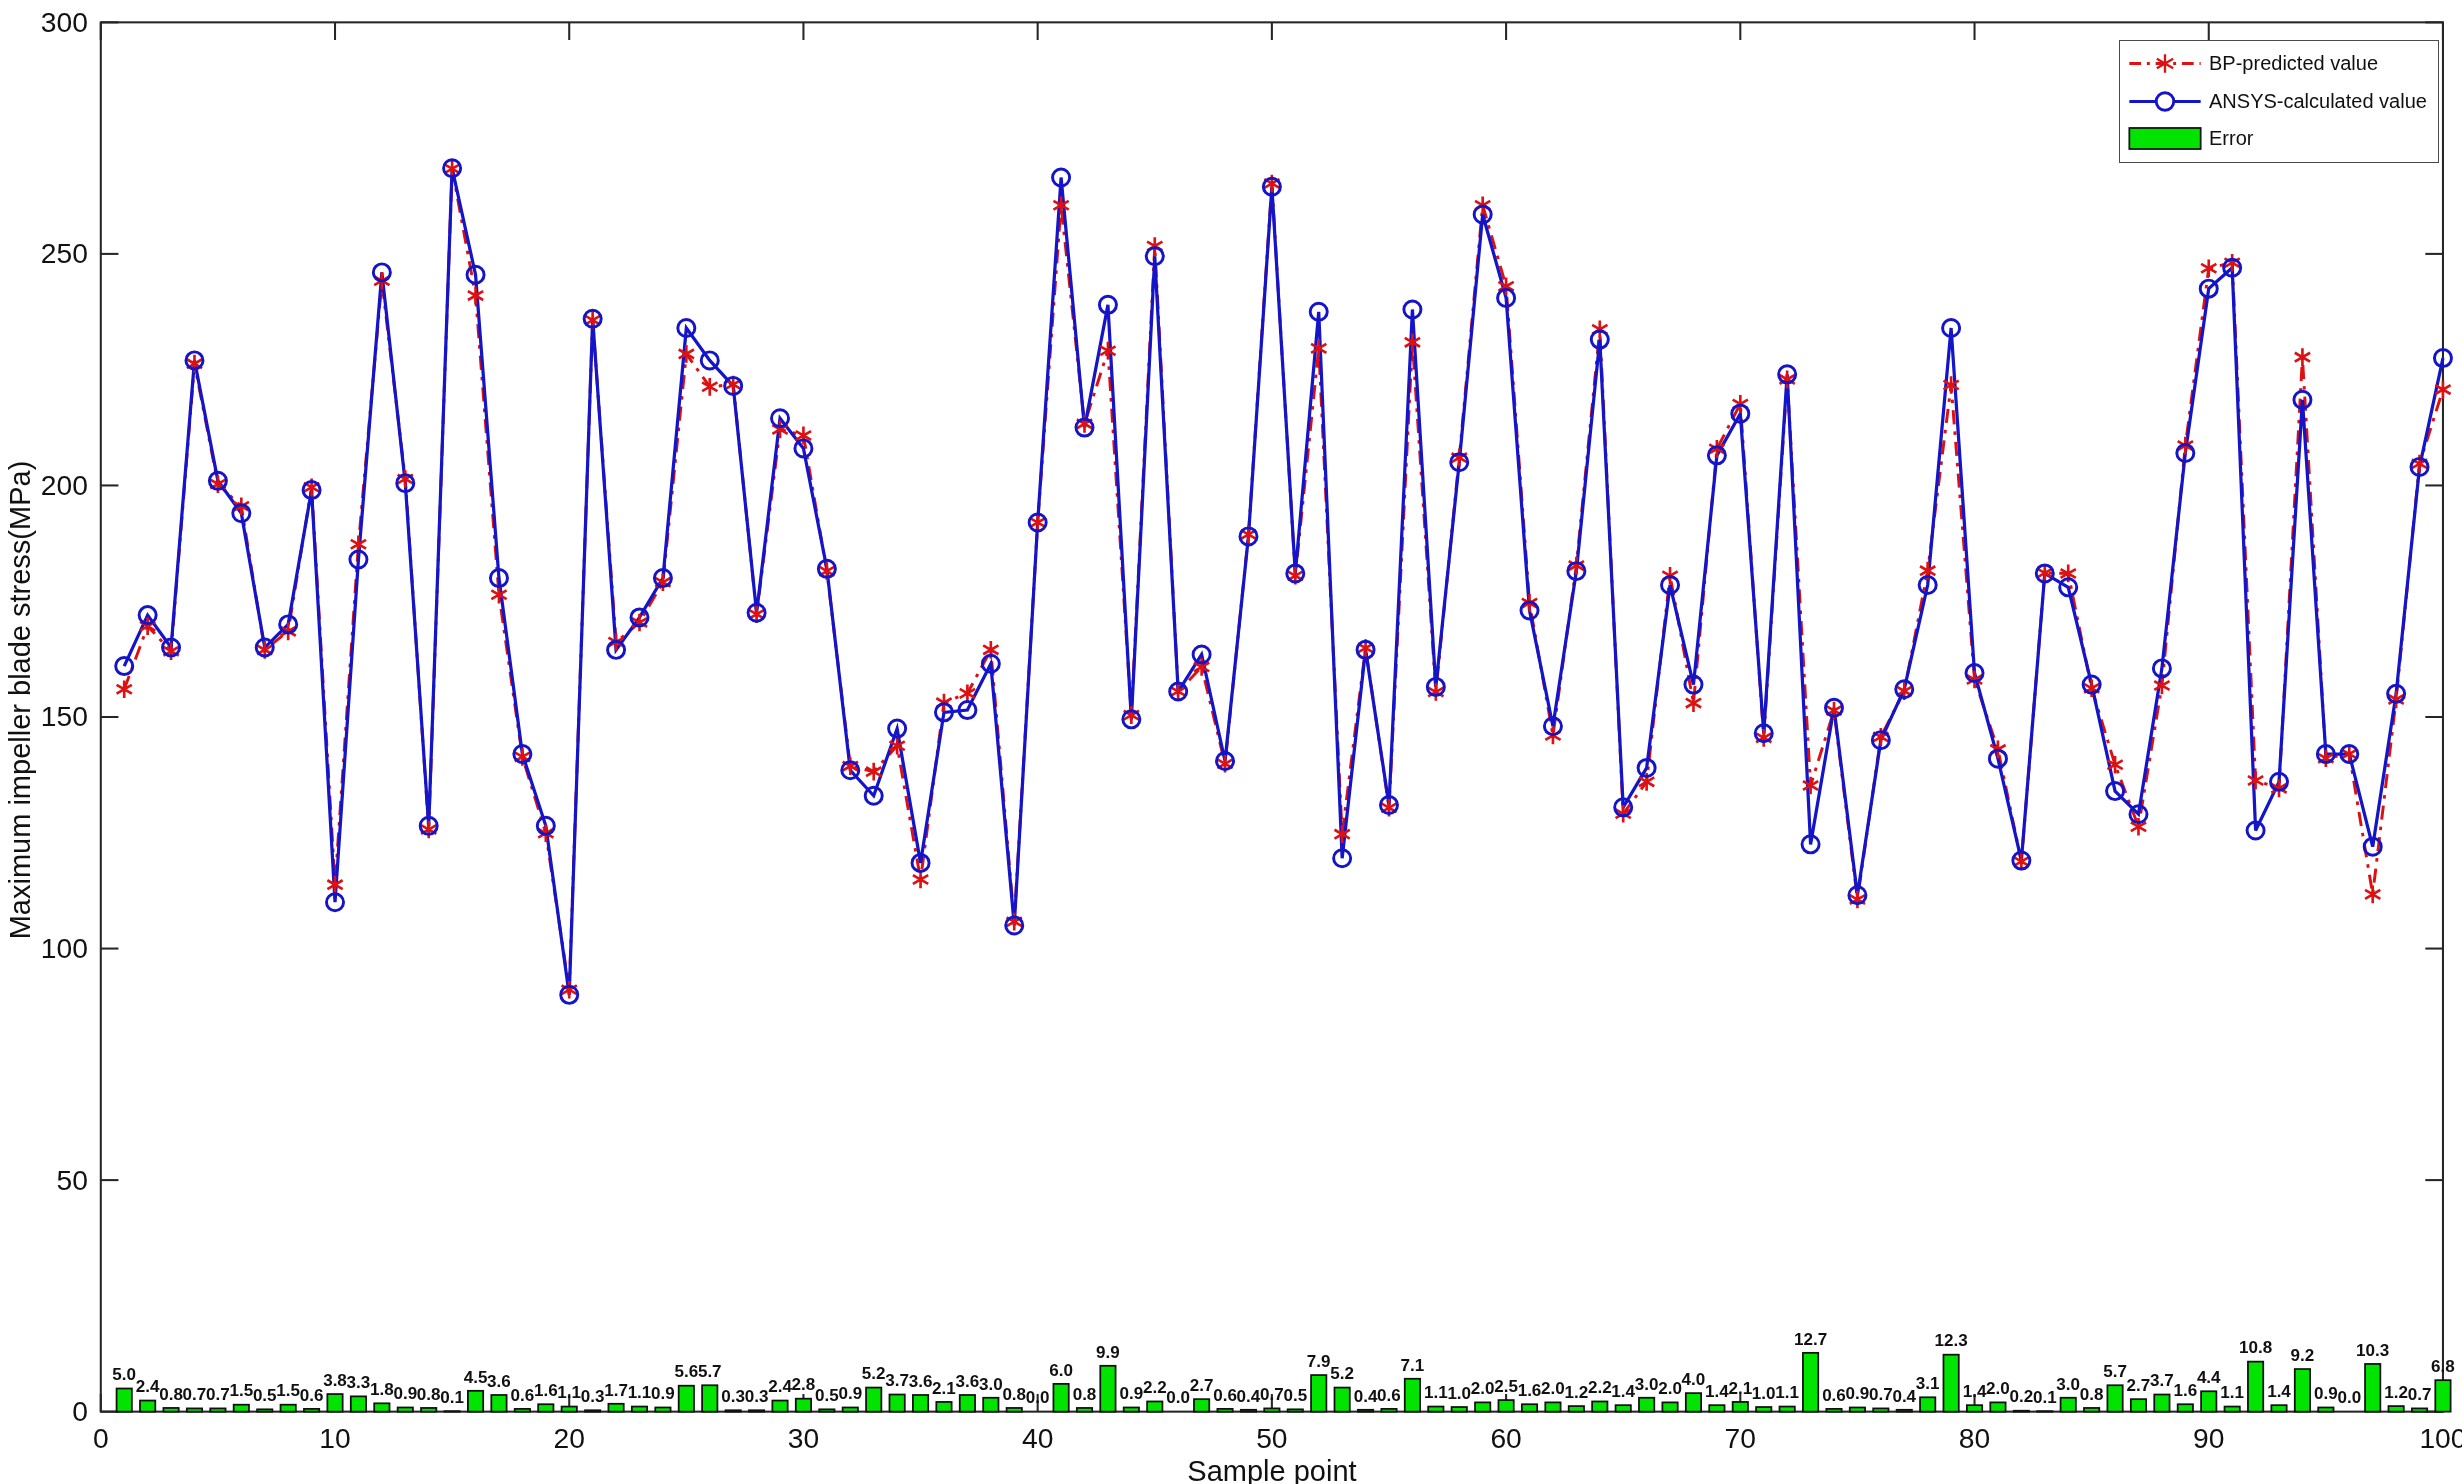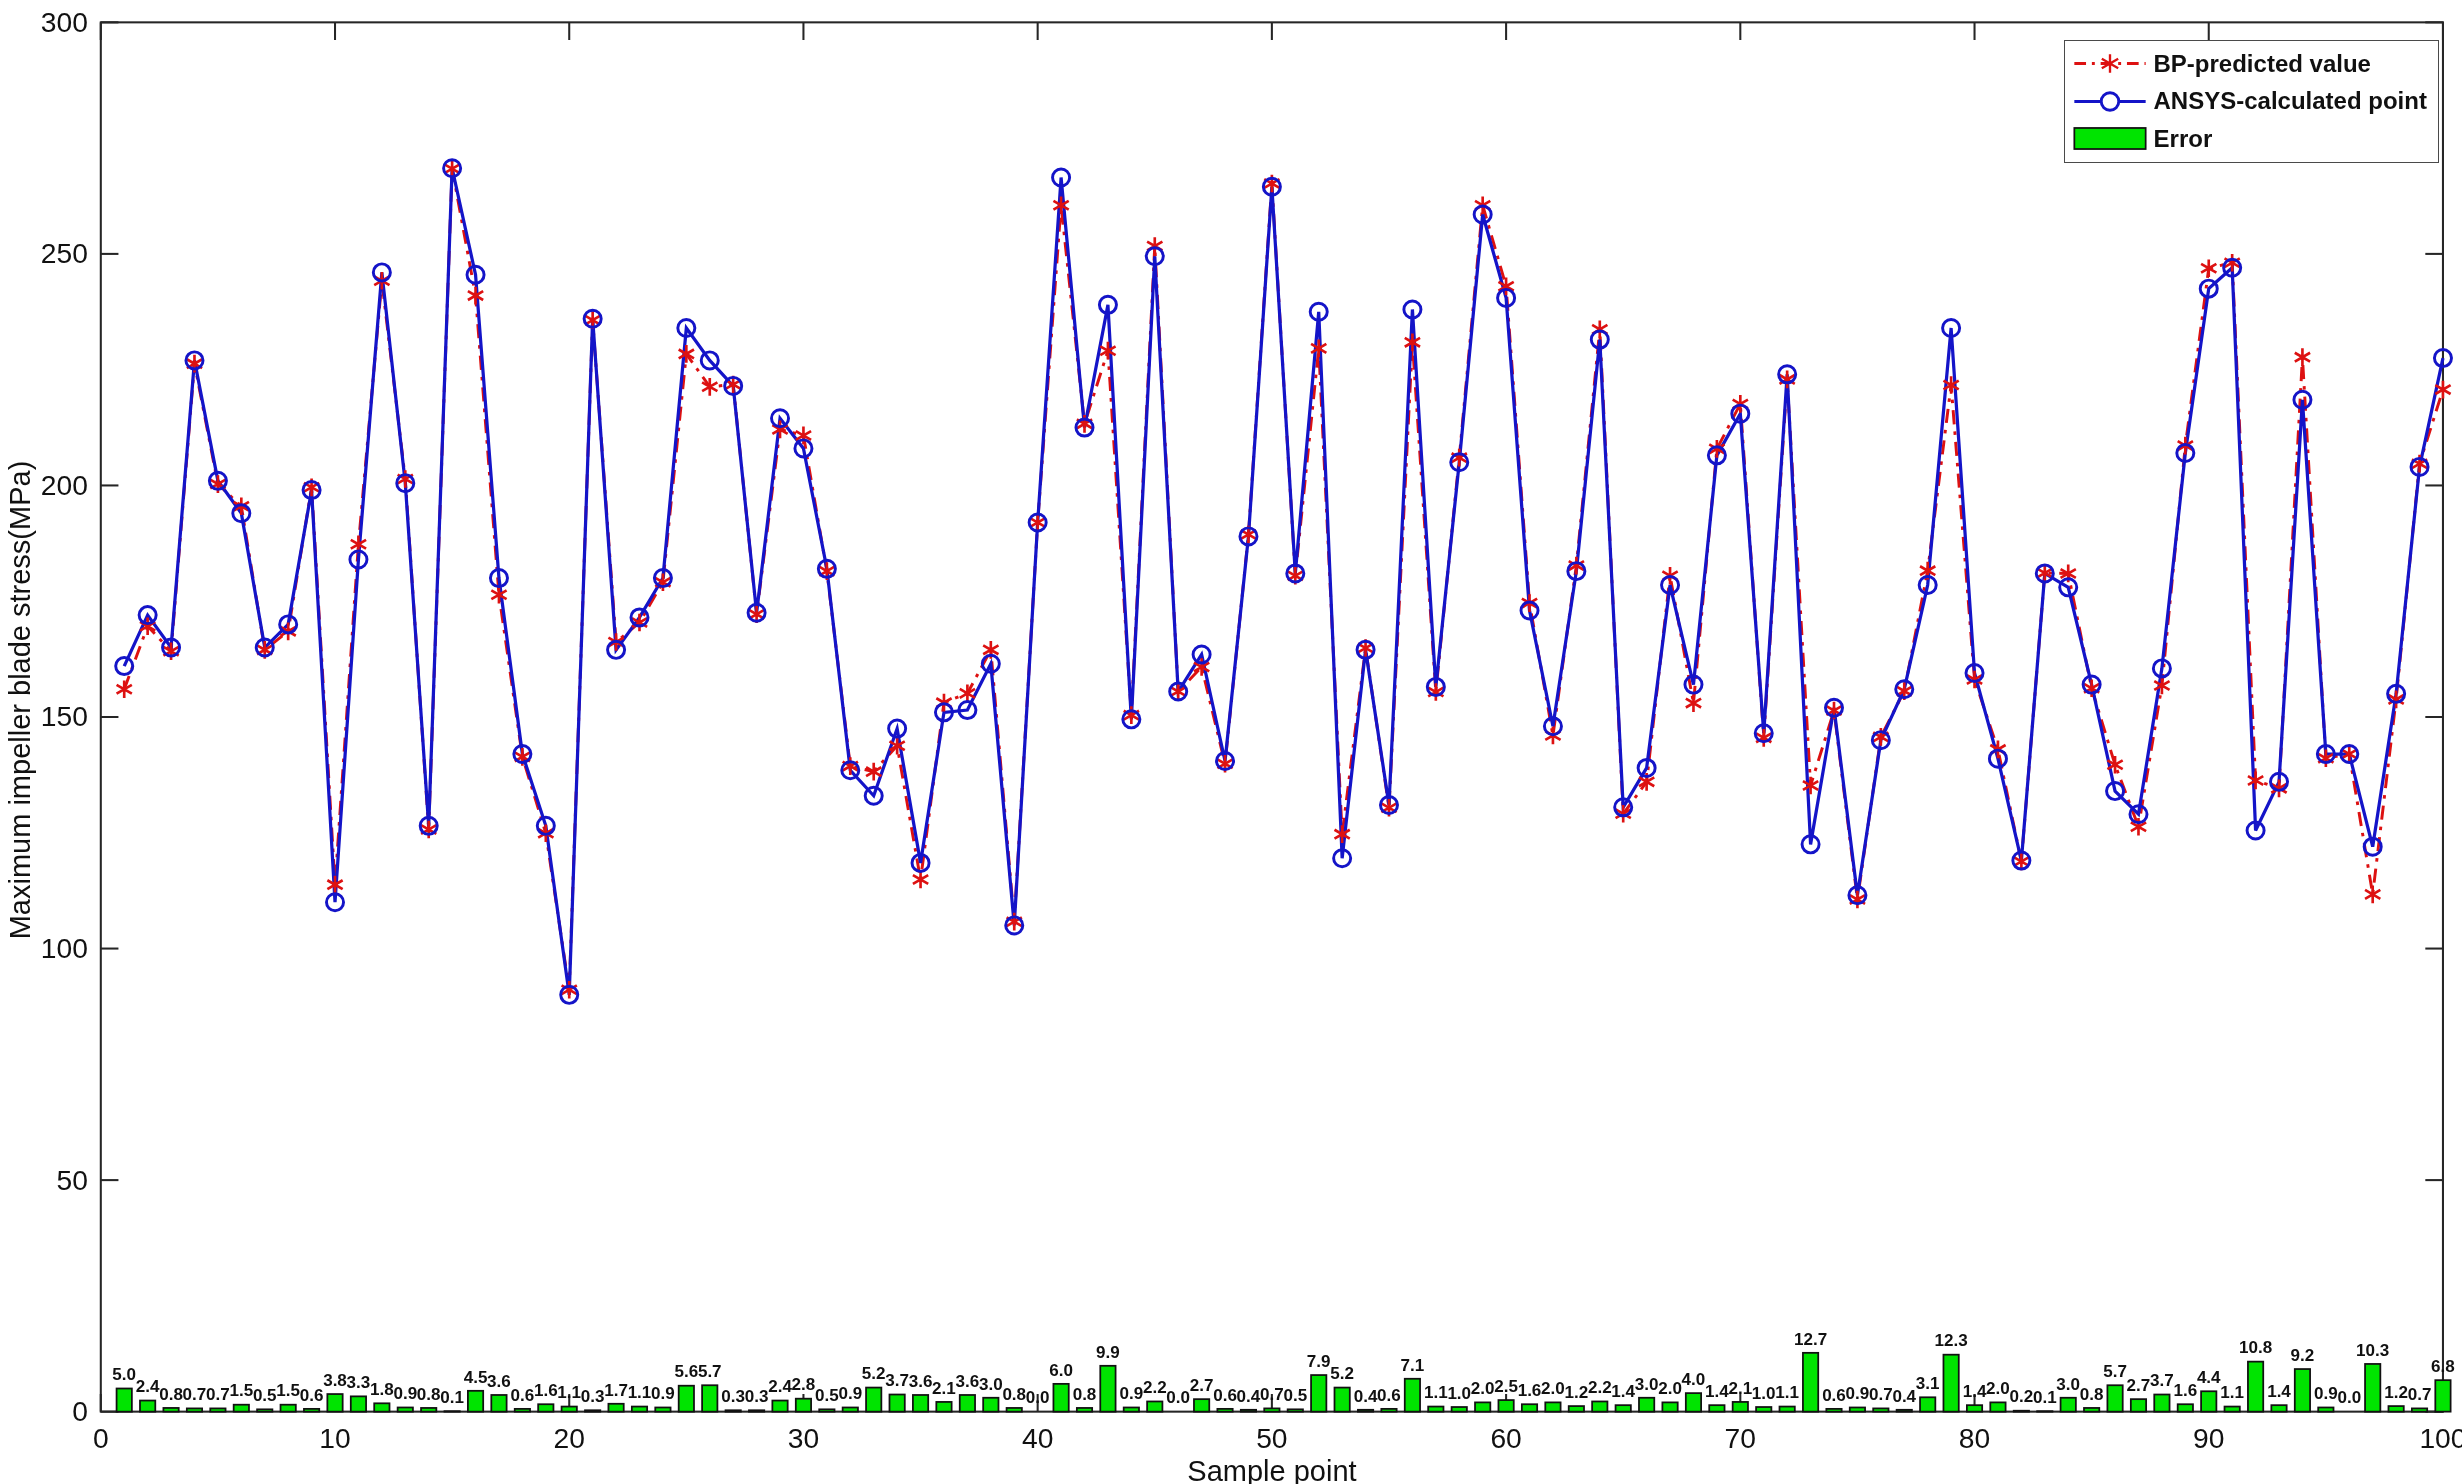--- a/index.html
+++ b/index.html
@@ -5,21 +5,21 @@
   html,body{margin:0;padding:0;background:#ffffff;}
   body{width:2462px;height:1484px;position:relative;font-family:"Liberation Sans",sans-serif;}
   .figure{position:absolute;inset:0;background:#fff;}
   svg text{font-family:"Liberation Sans",sans-serif;}
   .axis-title{position:absolute;color:#111;font-size:29px;white-space:nowrap;}
   .xlabel{transform:translate(-50%,-50%);}
   .ylabel{transform:translate(-50%,-50%) rotate(-90deg);}
   .legend{position:absolute;top:40px;right:23.5px;background:#fff;border:1.8px solid #4a4a4a;
           padding:5.9px 10.6px 5.9px 7px;display:flex;flex-direction:column;gap:3.5px;z-index:5;}
   .legend-row{display:flex;align-items:center;gap:5.9px;height:34px;}
-  .legend-label{font-size:24px;color:#111;white-space:nowrap;font-weight:bold;}
+  .legend-label{font-size:20px;color:#111;white-space:nowrap;}
 </style>
 </head>
 <body>
 
 <div class="figure">
 
   <svg id="chart-svg" width="2462" height="1484" viewBox="0 0 4185 2523">
       <g>
         <rect x="171" y="38" width="3982" height="2362" fill="none" stroke="#262626" stroke-width="3.5"></rect>
         <line x1="171" y1="2400" x2="171" y2="2370" stroke="#262626" stroke-width="3.5"></line>
@@ -496,21 +496,21 @@
         <line x1="4" y1="26" x2="126" y2="26" stroke="#dd1111" stroke-width="5" stroke-dasharray="20 10 5 10"></line>
         <path d="M65 10 L65 42 M51 18 L79 34 M51 34 L79 18" stroke="#dd1111" stroke-width="4" fill="none"></path>
       </svg>
       <span class="legend-label">BP-predicted value</span>
     </div>
     <div class="legend-row">
       <svg width="76" height="31" viewBox="0 0 130 52">
         <line x1="4" y1="26" x2="126" y2="26" stroke="#1414c8" stroke-width="5"></line>
         <circle cx="65" cy="26" r="15" fill="#ffffff" stroke="#1414c8" stroke-width="5"></circle>
       </svg>
-      <span class="legend-label">ANSYS-calculated point</span>
+      <span class="legend-label">ANSYS-calculated value</span>
     </div>
     <div class="legend-row">
       <svg width="76" height="31" viewBox="0 0 130 52">
         <rect x="4" y="8" width="122" height="36" fill="#00e400" stroke="#111111" stroke-width="3"></rect>
       </svg>
       <span class="legend-label">Error</span>
     </div>
   </div>
 
 </div>

